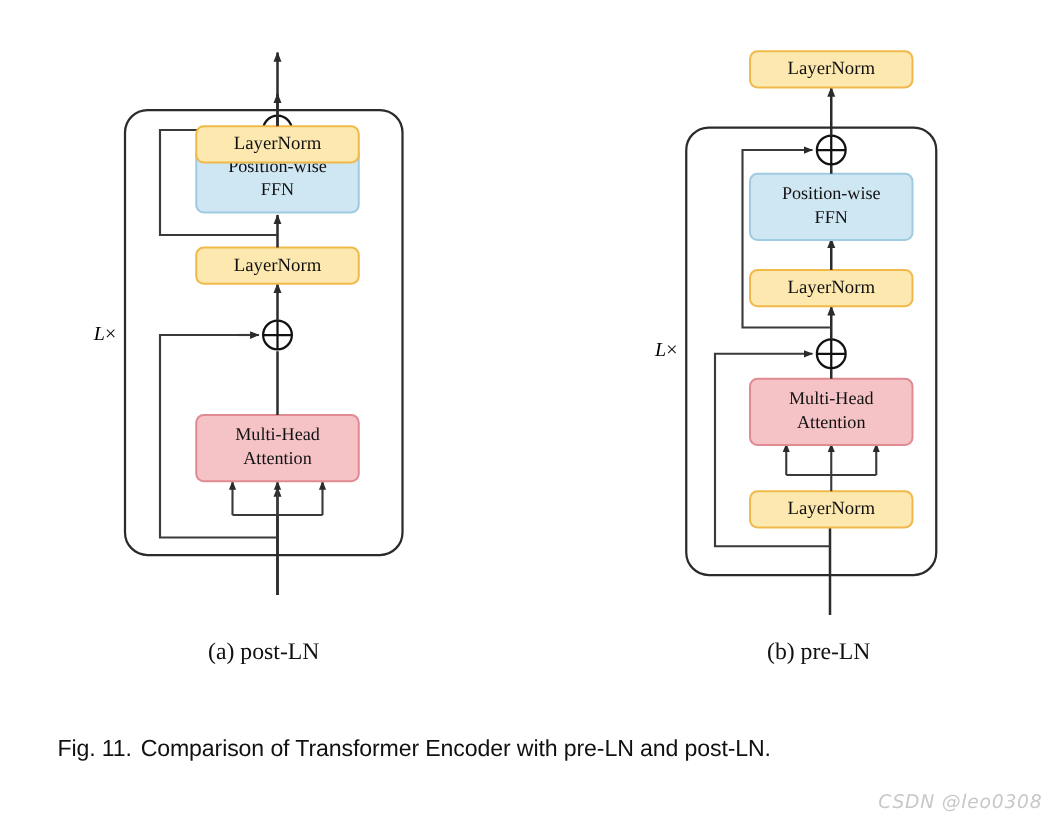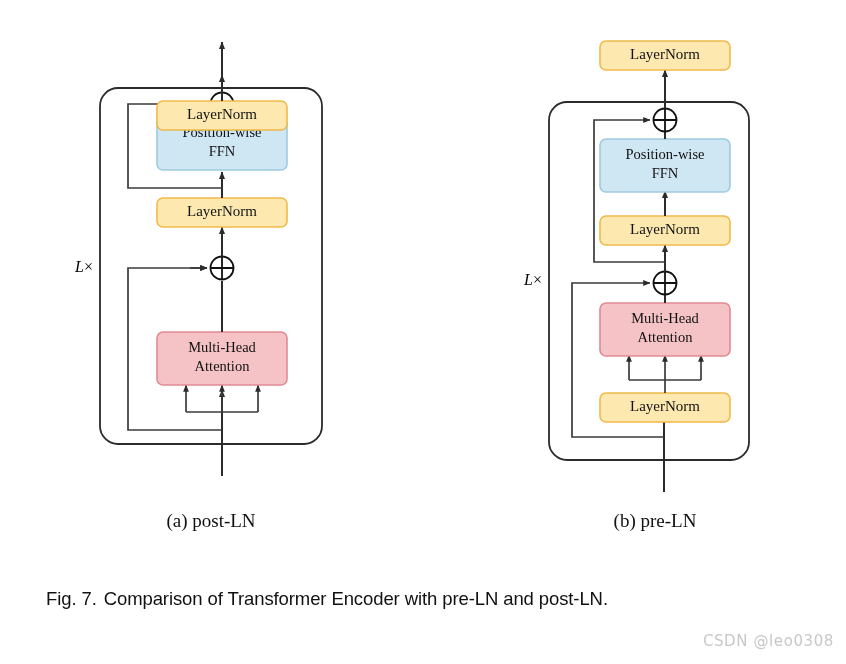--- a/index.html
+++ b/index.html
@@ -71,20 +71,21 @@
   }
   .watermark {
     position: absolute;
     right: 12px;
     top: 632px;
     font-family: "DejaVu Sans", "Liberation Sans", sans-serif;
     font-size: 15px;
     color: #c8c8c8;
     letter-spacing: 0.6px;
     white-space: nowrap;
+    font-style: italic;
   }
   .flow { fill: none; stroke: #2b2b2b; stroke-width: 2; }
   .flow-thin { fill: none; stroke: #3a3a3a; stroke-width: 1.7; }
   .container-rect { fill: none; stroke: #2b2b2b; stroke-width: 1.8; }
   .node-rect { stroke-width: 1.6; }
   .addcircle { fill: #ffffff; stroke: #111111; stroke-width: 1.8; }
   .addcross { stroke: #111111; stroke-width: 1.8; }
 </style>
 </head>
 <body>
@@ -230,18 +231,18 @@
 
     <text class="rep-label" x="533" y="281">
       <tspan font-style="italic">L</tspan><tspan>×</tspan>
     </text>
 
     <text class="subcaption" x="655" y="523">(b)  pre-LN</text>
 
   </svg>
 
   <div class="caption-text">
-    <span class="fignum">Fig. 7.</span><span>Comparison of Transformer Encoder with pre-LN and post-LN.</span>
+    <span class="fignum">Fig. 11.</span><span>Comparison of Transformer Encoder with pre-LN and post-LN.</span>
   </div>
 
   <div class="watermark">CSDN @leo0308</div>
 
 </div>
 
 </body></html>

